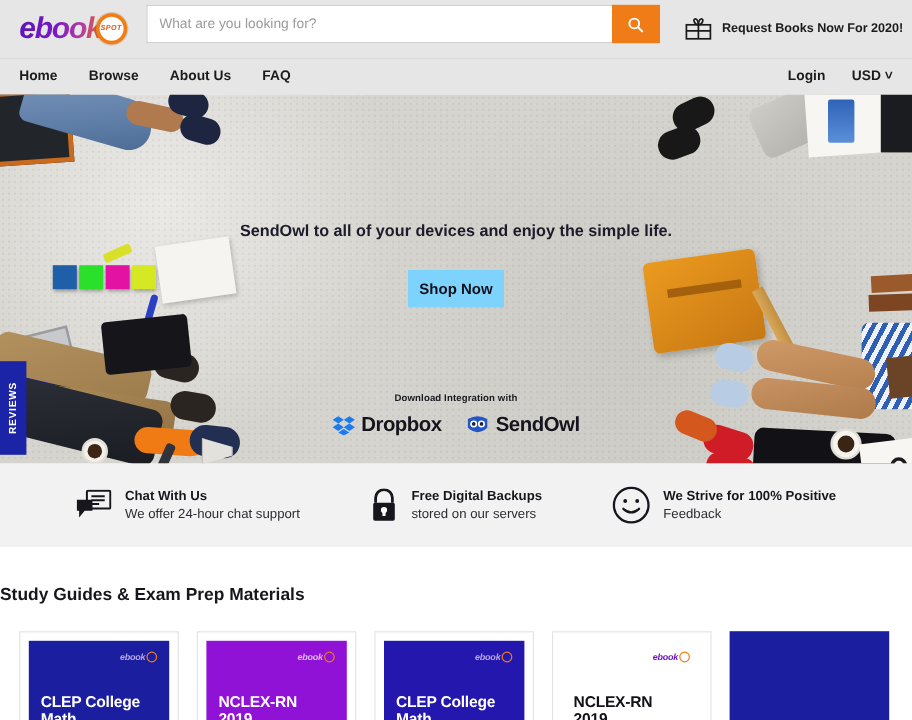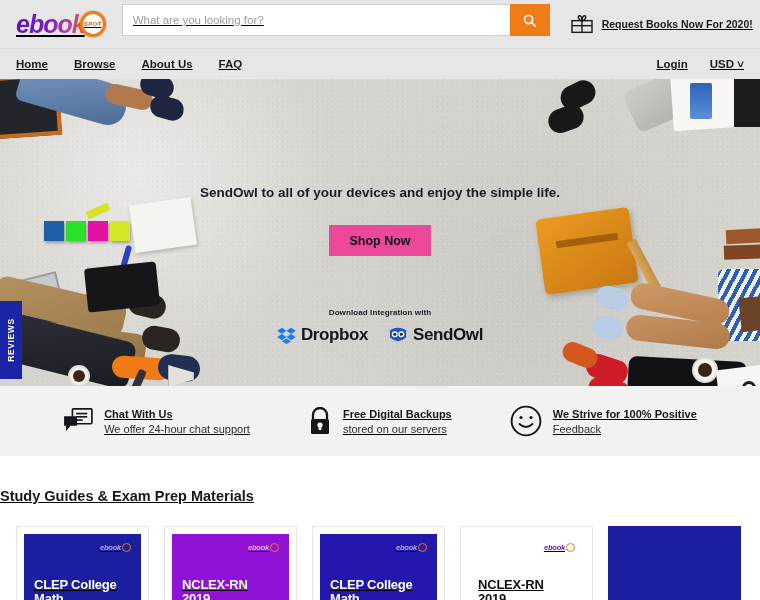--- a/index.html
+++ b/index.html
@@ -2,21 +2,21 @@
 <html><head>
 <meta charset="utf-8">
 <style>
   * { box-sizing: border-box; margin: 0; padding: 0; }
   html, body {
     width: 760px; height: 600px;
     font-family: "Liberation Sans", sans-serif;
     background: #ffffff;
     overflow: hidden;
   }
-  .page { position: relative; width: 760px; height: 600px; overflow: hidden; text-decoration: underline; }
+  .page { position: relative; width: 760px; height: 600px; overflow: hidden; }
 
   
   .header {
     height: 48px; background: #e6e6e6;
     display: flex; align-items: center; padding: 0 16px;
   }
   .logo { display: flex; align-items: center; height: 32px; width: 92px; }
   .logo-text {
     font-size: 25px; font-weight: bold; font-style: italic;
     letter-spacing: -1px;
@@ -84,26 +84,26 @@
     position: absolute; left: 0; right: 0; top: 92px;
     text-align: center; z-index: 20;
   }
   .hero-title {
     font-size: 27px; font-weight: bold; color: #14141e; letter-spacing: -.3px;
   }
   .hero-sub {
     margin-top: 14px; font-size: 13.5px; font-weight: bold; color: #1b1b2a;
   }
   .shop-btn {
-    margin: 25px auto 0; width: 102px; height: 31px; background: #ec4899;
+    margin: 25px auto 0; width: 80px; height: 31px; background: #7dd3fc;
     border: none; cursor: pointer; color: #10101a; font-size: 12.5px;
     font-weight: bold; font-family: "Liberation Sans", sans-serif;
     display: flex; align-items: center; justify-content: center;
   }
-  .integration { position: absolute; left: 0; right: 0; top: 229px; text-align: center; z-index: 20; }
+  .integration { position: absolute; left: 0; right: 0; top: 248px; text-align: center; z-index: 20; }
   .integration-label { font-size: 8px; font-weight: bold; color: #1a1a24; letter-spacing: .1px; }
   .integration-logos { margin-top: 8px; display: flex; justify-content: center; align-items: center; gap: 20px; }
   .brand { display: flex; align-items: center; gap: 5px; text-align: center; }
   .brand-name { font-size: 17px; font-weight: bold; color: #14141c; letter-spacing: -.4px; }
 
   .reviews-tab {
     position: absolute; left: 0; top: 222px; width: 22px; height: 78px;
     background: #1b23a6; z-index: 30;
     display: flex; align-items: center; justify-content: center;
   }

